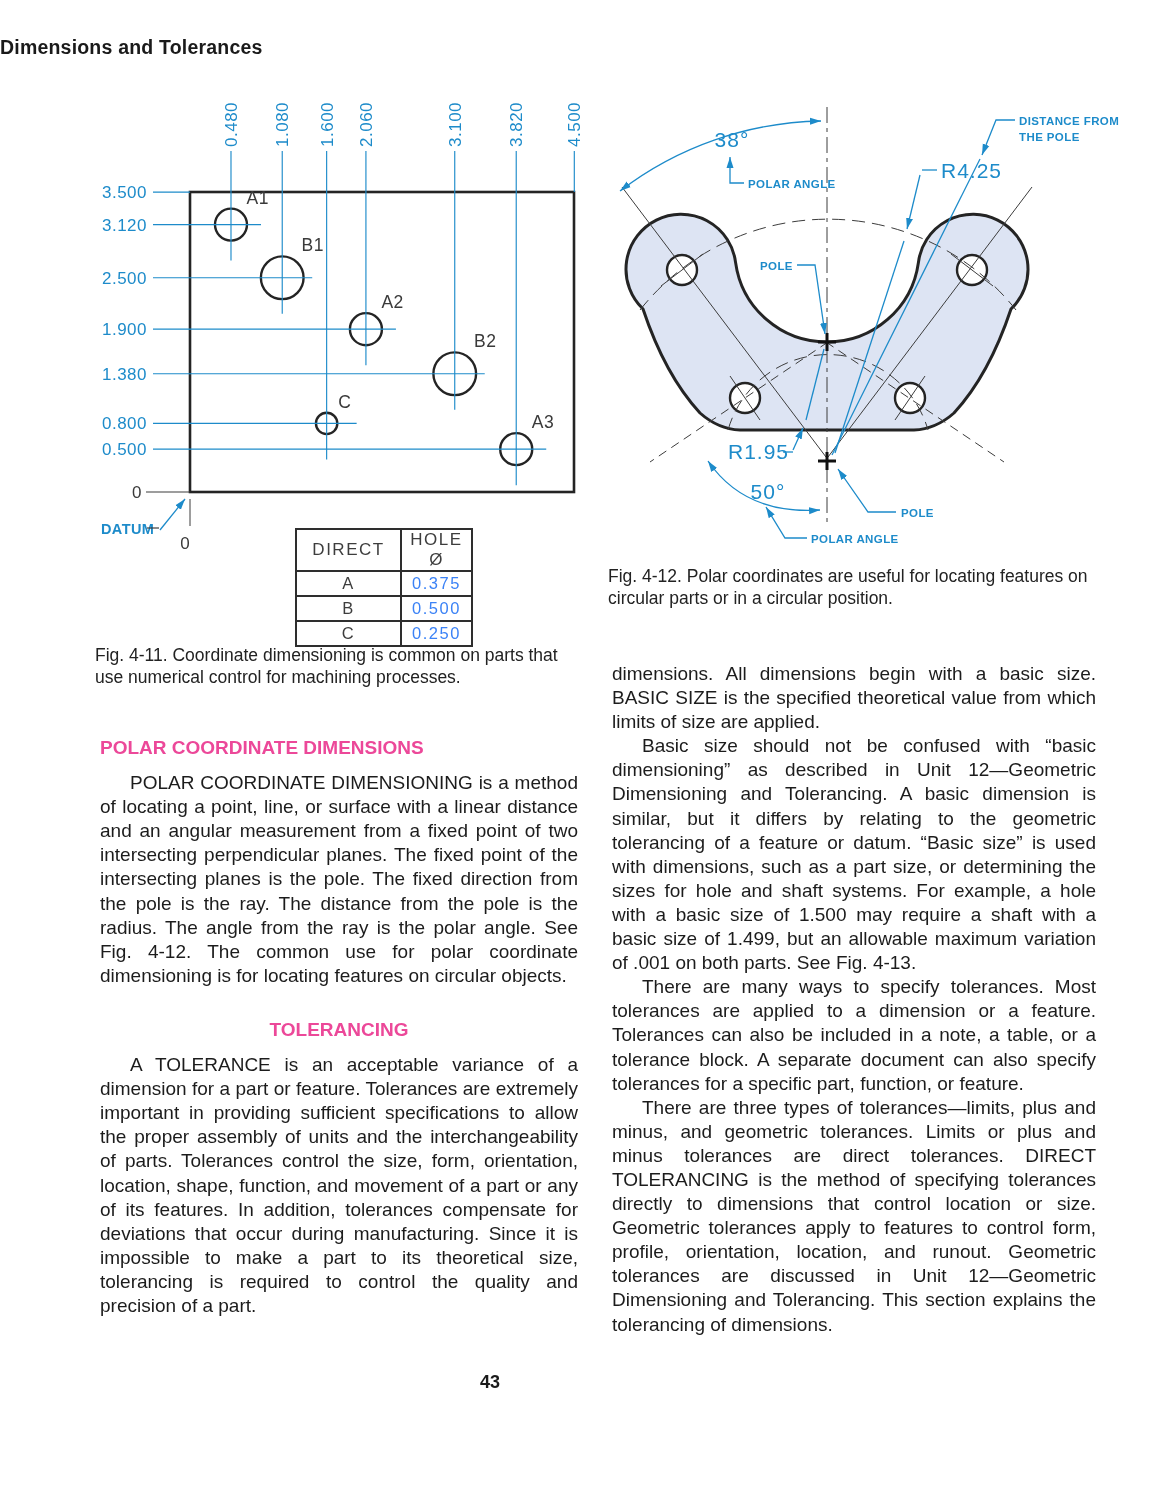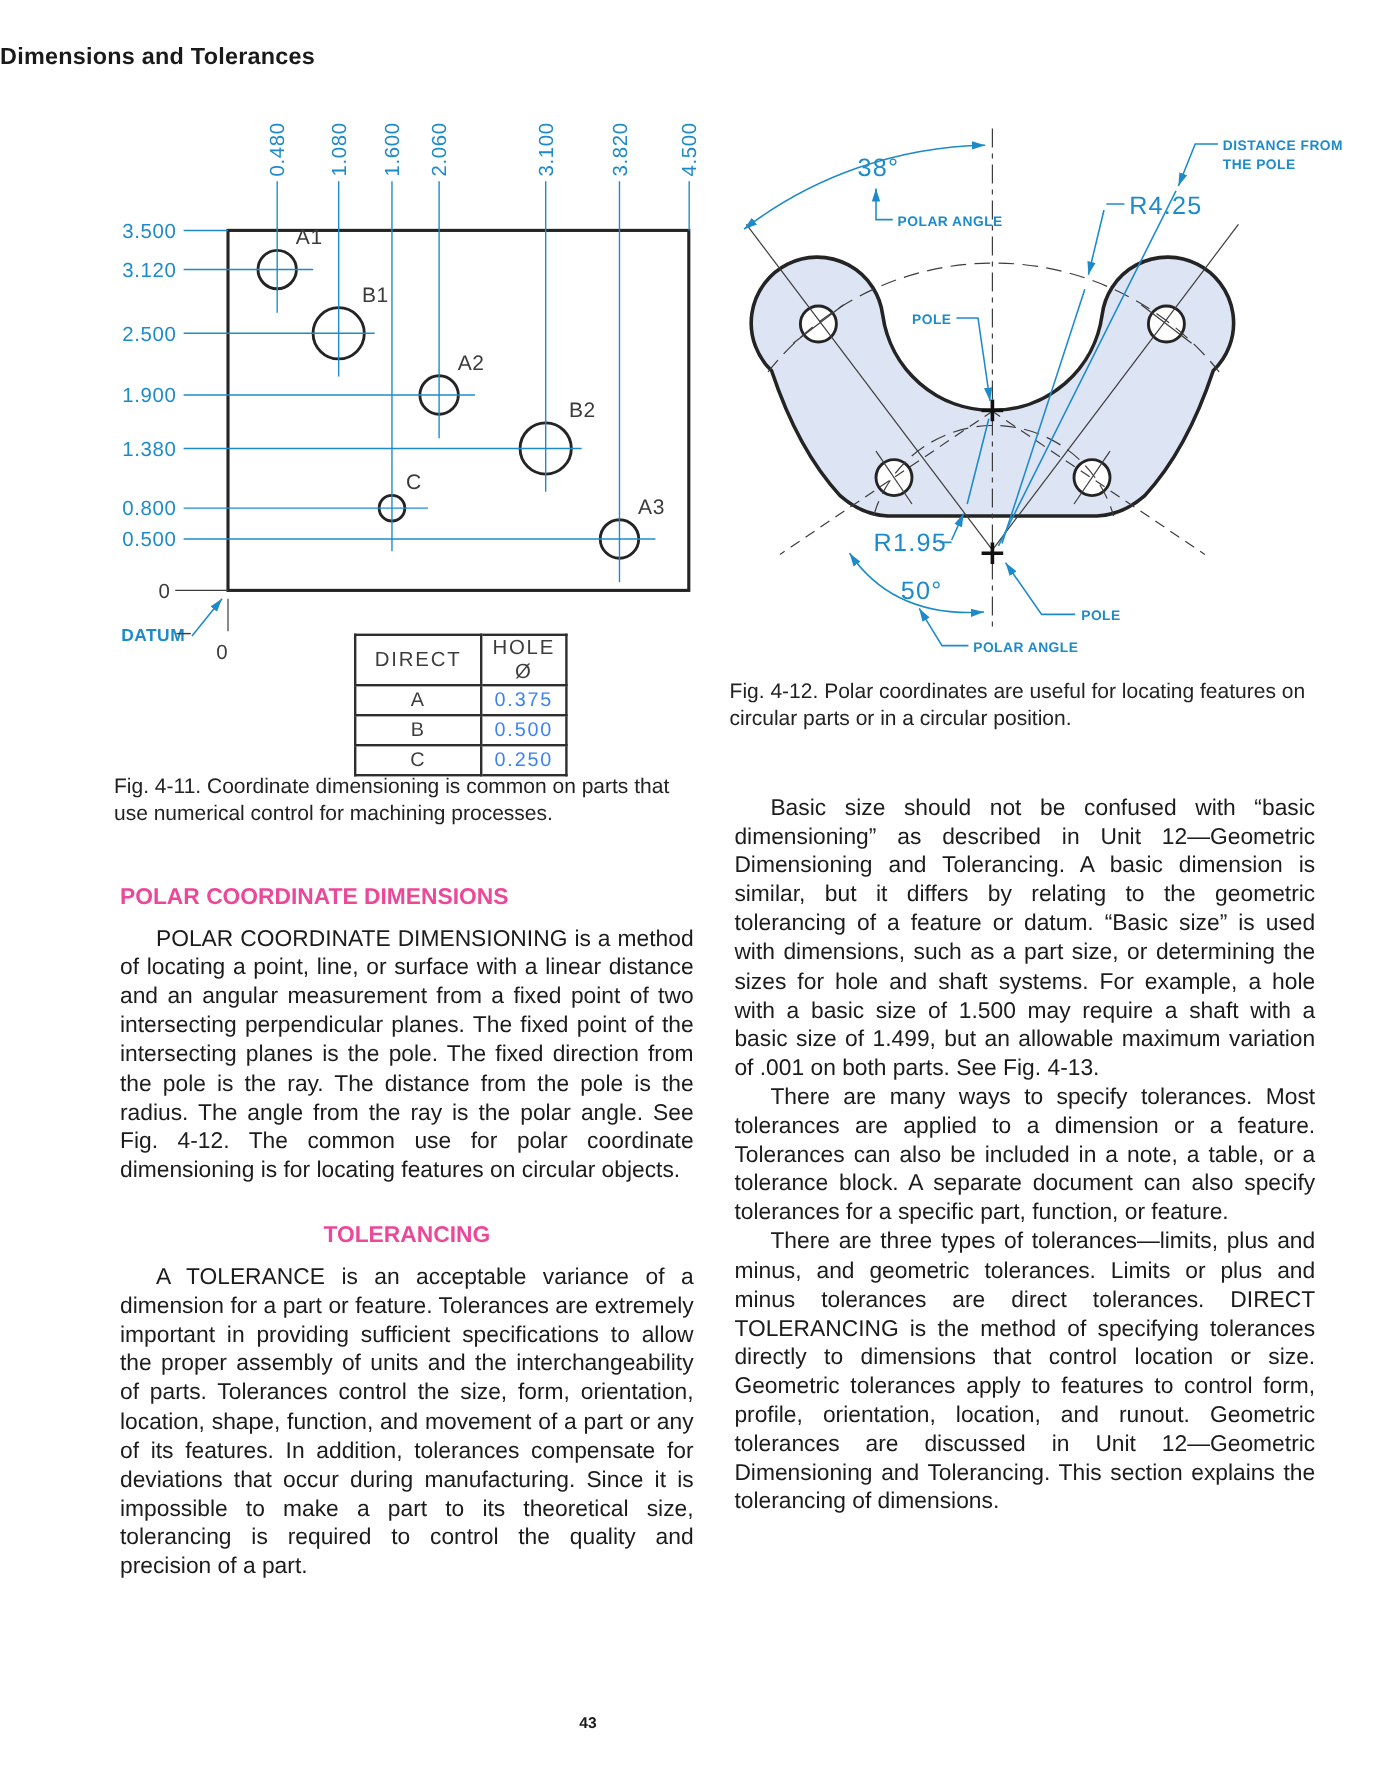--- a/index.html
+++ b/index.html
@@ -32,22 +32,22 @@
   .hole-table td{height:23px;font-size:16.5px;}
   .hole-table td.sym{color:#3d3d3d;}
   .hole-table td.val{color:#3b82f6;}
   
   .col{font-size:19px;line-height:24.1px;text-align:justify;}
   .col p{margin:0;text-indent:30px;}
   .col p.noindent{text-indent:0;}
   .sec-head{font-size:19px;font-weight:bold;color:#ec4899;margin:0;}
   .sec-head.centered{text-align:center;}
   .page-number{
-    left:0;top:1428px;width:980px;text-align:center;
-    font-size:13px;font-weight:bold;color:#1a1a1a;
+    left:0;top:1372px;width:980px;text-align:center;
+    font-size:18px;font-weight:bold;color:#1a1a1a;
   }
 </style>
 </head>
 <body>
 
 <div class="abs page-header">Dimensions and Tolerances</div>
 
 <div class="abs" style="left:85px;top:85px;width:510px;height:480px;">
   <svg id="fig11-svg" width="510" height="480" viewBox="0 0 510 480">
     <defs>
@@ -216,18 +216,19 @@
 <div class="abs caption" style="left:608px;top:566px;width:500px;">Fig. 4-12. Polar coordinates are useful for locating features on circular parts or in a circular position.</div>
 
 <div class="abs col" style="left:100px;top:736px;width:478px;">
   <h3 class="sec-head" style="margin-bottom:11px;">POLAR COORDINATE DIMENSIONS</h3>
   <p>POLAR COORDINATE DIMENSIONING is a method of locating a point, line, or surface with a linear distance and an angular measurement from a fixed point of two intersecting perpendicular planes. The fixed point of the intersecting planes is the pole. The fixed direction from the pole is the ray. The distance from the pole is the radius. The angle from the ray is the polar angle. See Fig. 4-12. The common use for polar coordinate dimensioning is for locating features on circular objects.</p>
   <h3 class="sec-head centered" style="margin-top:30px;margin-bottom:11px;">TOLERANCING</h3>
   <p>A TOLERANCE is an acceptable variance of a dimension for a part or feature. Tolerances are extremely important in providing sufficient specifications to allow the proper assembly of units and the interchangeability of parts. Tolerances control the size, form, orientation, location, shape, function, and movement of a part or any of its features. In addition, tolerances compensate for deviations that occur during manufacturing. Since it is impossible to make a part to its theoretical size, tolerancing is required to control the quality and precision of a part.</p>
 </div>
 
 <div class="abs col" style="left:612px;top:662px;width:484px;">
+  <p class="noindent">dimensions. All dimensions begin with a basic size. BASIC SIZE is the specified theoretical value from which limits of size are applied.</p>
   <p>Basic size should not be confused with “basic dimensioning” as described in Unit 12—Geometric Dimensioning and Tolerancing. A basic dimension is similar, but it differs by relating to the geometric tolerancing of a feature or datum. “Basic size” is used with dimensions, such as a part size, or determining the sizes for hole and shaft systems. For example, a hole with a basic size of 1.500 may require a shaft with a basic size of 1.499, but an allowable maximum variation of .001 on both parts. See Fig. 4-13.</p>
   <p>There are many ways to specify tolerances. Most tolerances are applied to a dimension or a feature. Tolerances can also be included in a note, a table, or a tolerance block. A separate document can also specify tolerances for a specific part, function, or feature.</p>
   <p>There are three types of tolerances—limits, plus and minus, and geometric tolerances. Limits or plus and minus tolerances are direct tolerances. DIRECT TOLERANCING is the method of specifying tolerances directly to dimensions that control location or size. Geometric tolerances apply to features to control form, profile, orientation, location, and runout. Geometric tolerances are discussed in Unit 12—Geometric Dimensioning and Tolerancing. This section explains the tolerancing of dimensions.</p>
 </div>
 
 <div class="abs page-number">43</div>
 
 </body></html>

